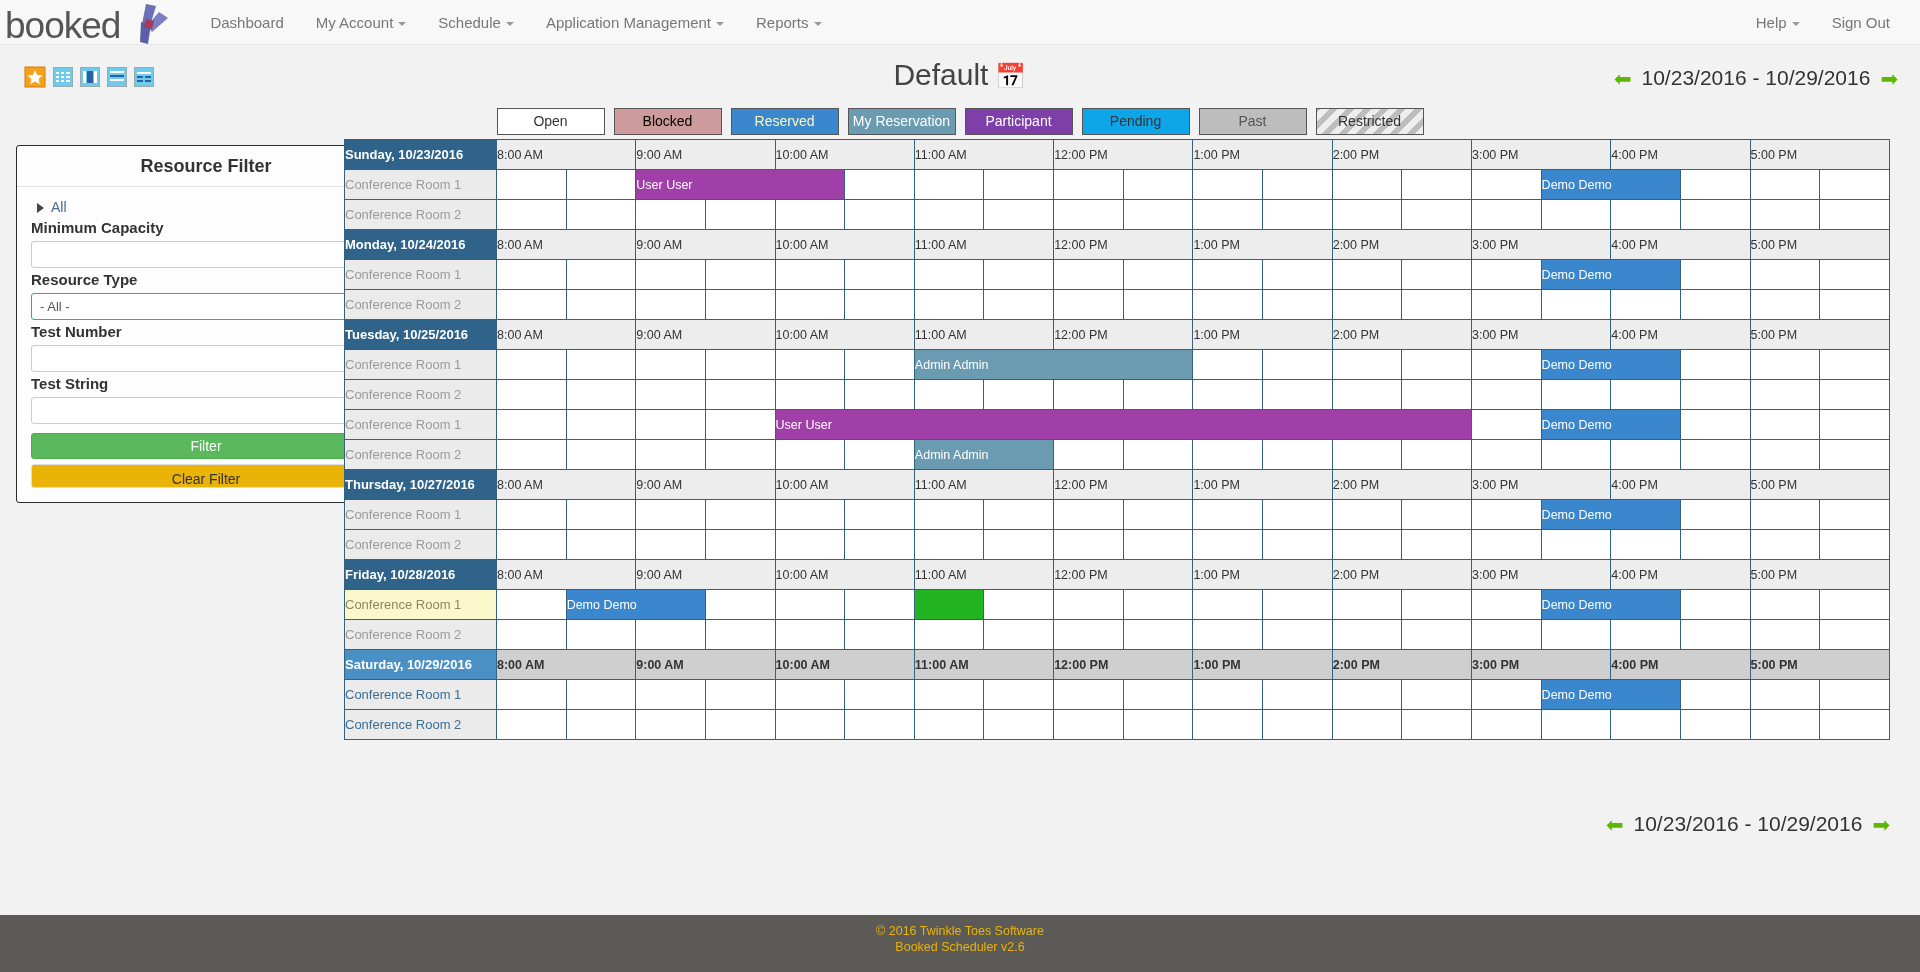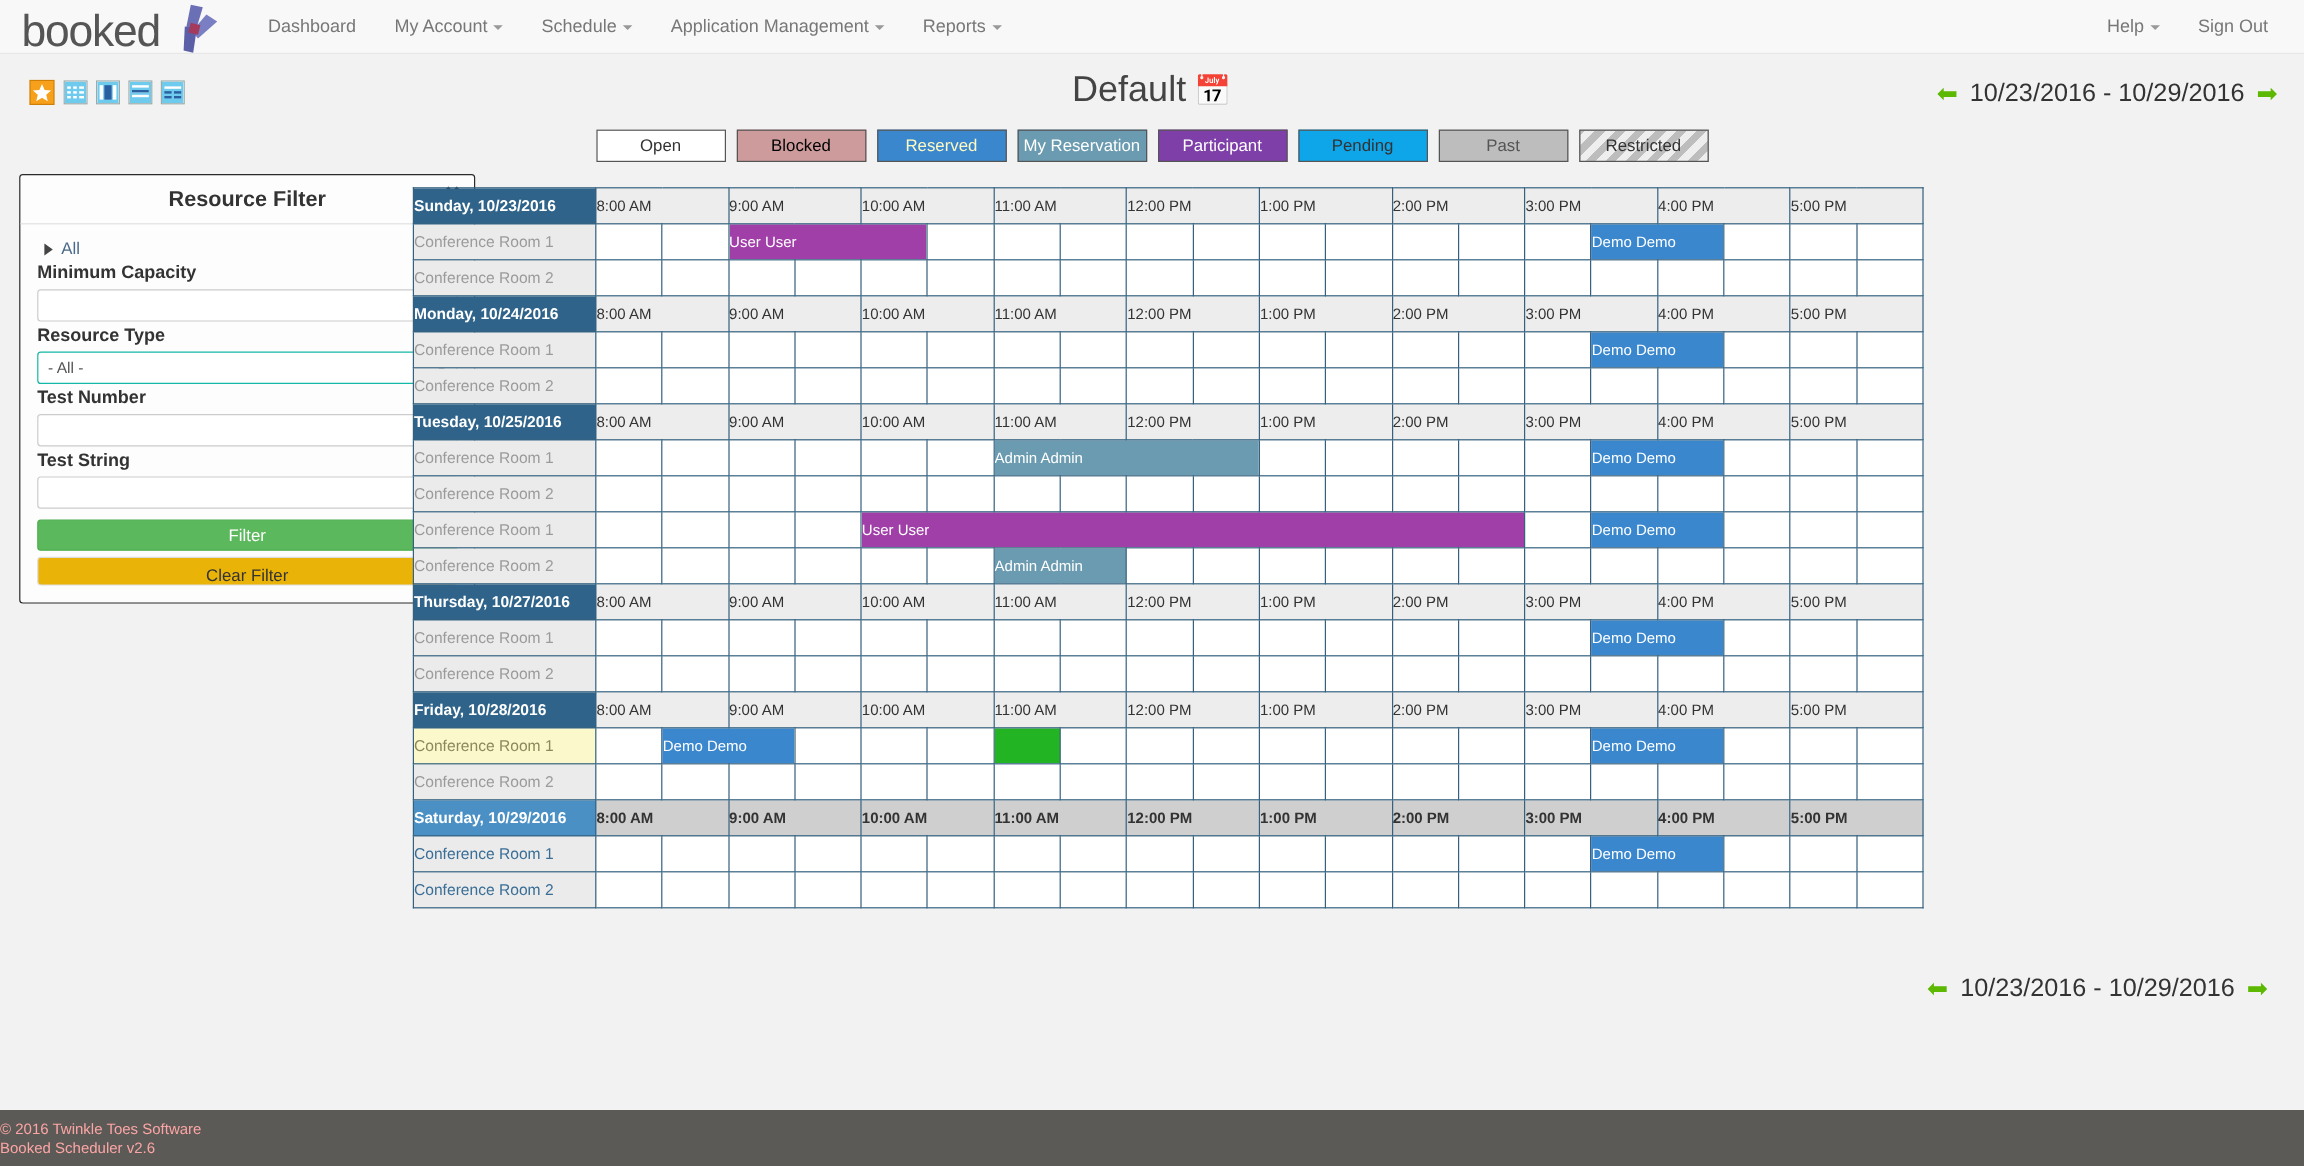--- a/index.html
+++ b/index.html
@@ -9,21 +9,21 @@
     font-family:"Liberation Sans", sans-serif;
     background:#f2f2f2;
     color:#333;
     overflow:hidden;
     position:relative;
   }
 
   
   #navbar {
     height:45px; background:#f8f8f8; border-bottom:1px solid #e7e7e7;
-    display:flex; align-items:center; padding:0 0 0 18px;
+    display:flex; align-items:center; padding:0 0 0 5px;
   }
   #brand { display:flex; align-items:flex-end; gap:6px; margin-right:22px; }
   #brand-word { font-size:37px; line-height:34px; color:#555; letter-spacing:-1px; font-weight:400; }
   #brand-mark { width:46px; height:44px; position:relative; margin-bottom:-3px; }
   .navlink {
     font-size:15px; color:#777; padding:0 16px; line-height:45px;
     white-space:nowrap; cursor:pointer;
   }
   .caret {
     display:inline-block; width:0; height:0; margin-left:5px; vertical-align:middle;
@@ -96,21 +96,21 @@
     display:flex; align-items:center; justify-content:center;
   }
   #btn-clear {
     margin-top:5px; width:100%; height:24px; background:#eab308; border:1px solid #ddd;
     border-radius:3px; color:#333; font-size:14px; cursor:pointer;
     display:flex; align-items:flex-end; justify-content:center;
   }
 
   
   #schedule {
-    position:absolute; left:344px; top:156px; width:1259px;
+    position:absolute; left:344px; top:139px; width:1546px;
     border-collapse:collapse; table-layout:fixed;
     border:1px solid #35617f;
   }
   #schedule td { border:1px solid #35617f; padding:0; height:30px; }
 
   td.daycell {
     width:152px; background:#2f6389; color:#fff; font-size:13px;
     font-weight:bold; padding-left:7px; white-space:nowrap;
   }
   td.daycell.today { background:#4a90c4; }
@@ -130,22 +130,22 @@
 
   
   #daterange-bottom {
     position:absolute; right:30px; top:812px;
     display:flex; align-items:center; gap:10px;
     font-size:21px; color:#333;
   }
 
   
   #footer {
-    position:absolute; left:0; right:0; bottom:0; height:47px;
-    background:#5b5a56; color:#fca5a5; text-align:left;
+    position:absolute; left:0; right:0; bottom:0; height:57px;
+    background:#5b5a56; color:#eab308; text-align:center;
     font-size:12.5px; padding-top:8px; line-height:16px;
   }
 </style>
 </head>
 <body>
 
 <div id="navbar">
   <div id="brand">
     <span id="brand-word">booked</span>
     <span id="brand-mark">

